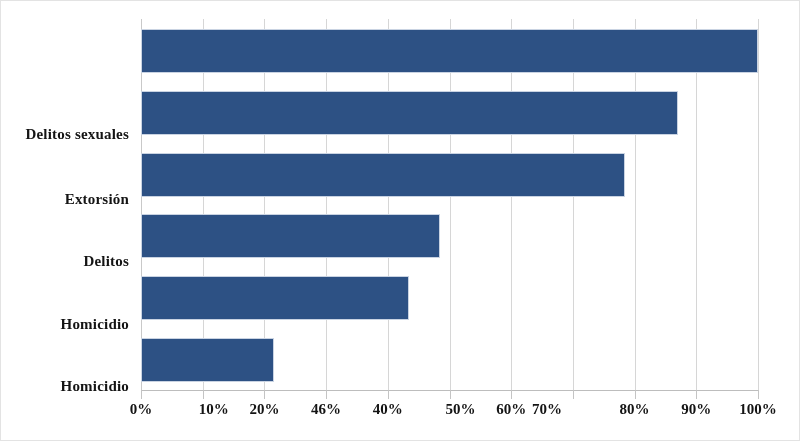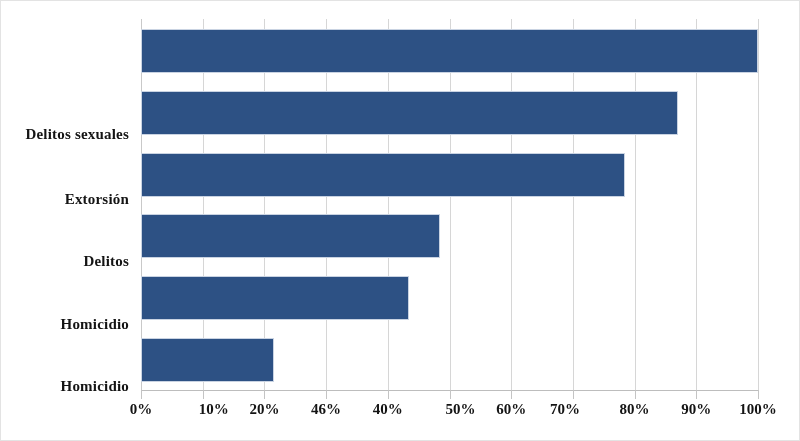--- a/index.html
+++ b/index.html
@@ -175,19 +175,19 @@
     </div>
 
   <div class="xlabels">
       <div class="xlabel" style="left: 0px;">0%</div>
       <div class="xlabel" style="left: 61.7px; margin-left: 11px;">10%</div>
       <div class="xlabel" style="left: 123.4px;">20%</div>
       <div class="xlabel" style="left: 185.1px;">46%</div>
       <div class="xlabel" style="left: 246.8px;">40%</div>
       <div class="xlabel" style="left: 308.5px; margin-left: 11px;">50%</div>
       <div class="xlabel" style="left: 370.2px;">60%</div>
-      <div class="xlabel" style="left: 424px;">70%</div>
+      <div class="xlabel" style="left: 406px;">70%</div>
       <div class="xlabel" style="left: 493.6px;">80%</div>
       <div class="xlabel" style="left: 555.3px;">90%</div>
       <div class="xlabel" style="left: 617px;">100%</div>
     </div>
 
 </div>
 
 </body></html>

